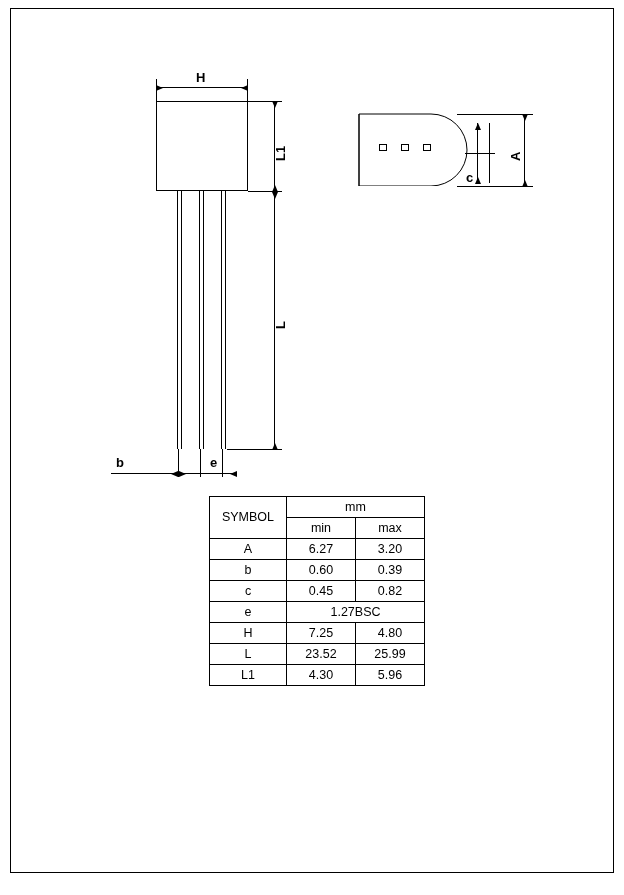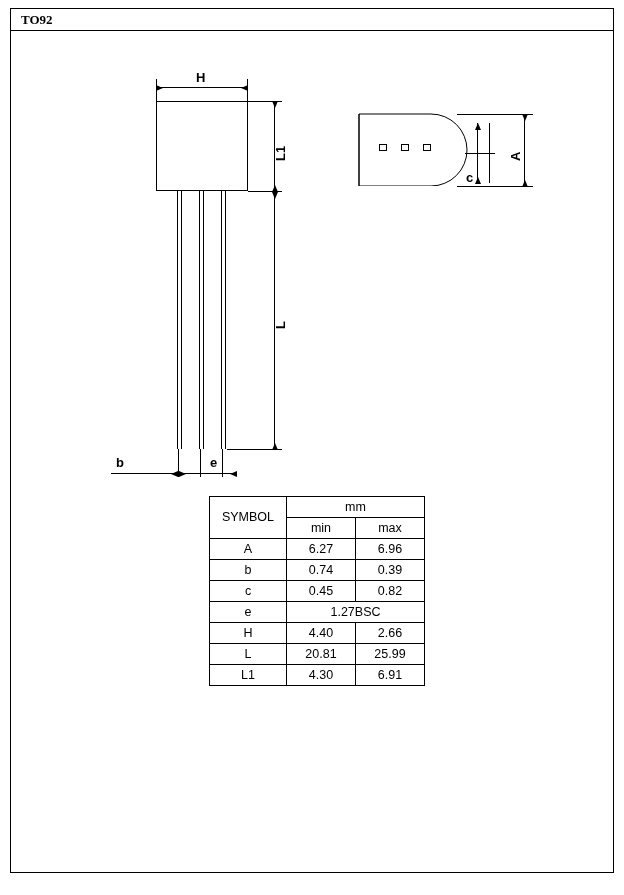--- a/index.html
+++ b/index.html
@@ -131,23 +131,20 @@
     height: 15px;
   }
   .col-sym { width: 76px; }
   .col-v   { width: 68px; }
 </style>
 </head>
 <body>
 
 <div class="page-frame">
 
-  <div class="title-bar">
-    <div class="title-text">TO92</div>
-  </div>
 
   <div class="drawing-area">
 
     <div class="ln" style="left:145px; top:48px; width:1px; height:24px;"></div>
     <div class="ln" style="left:236px; top:48px; width:1px; height:24px;"></div>
     <div class="ln" style="left:145px; top:56px; width:92px; height:1px;"></div>
     <div class="arrow right" style="left:145px; top:53.5px;"></div>
     <div class="arrow left" style="left:230px; top:53.5px;"></div>
     <div class="lbl" style="left:185px; top:40px; font-weight:bold;">H</div>
 
@@ -215,48 +212,48 @@
         <td class="col-v" colspan="2">mm</td>
       </tr>
       <tr>
         <td class="col-v">min</td>
         <td class="col-v">max</td>
       </tr>
 
       <tr>
         <td>A</td>
         <td>6.27</td>
-        <td>6.96</td>
+        <td>3.20</td>
       </tr>
       <tr>
         <td>b</td>
-        <td>0.74</td>
+        <td>0.60</td>
         <td>0.39</td>
       </tr>
       <tr>
         <td>c</td>
         <td>0.45</td>
         <td>0.82</td>
       </tr>
       <tr>
         <td>e</td>
         <td colspan="2">1.27BSC</td>
       </tr>
       <tr>
         <td>H</td>
-        <td>4.40</td>
-        <td>2.66</td>
+        <td>7.25</td>
+        <td>4.80</td>
       </tr>
       <tr>
         <td>L</td>
-        <td>20.81</td>
+        <td>23.52</td>
         <td>25.99</td>
       </tr>
       <tr>
         <td>L1</td>
         <td>4.30</td>
-        <td>6.91</td>
+        <td>5.96</td>
       </tr>
     </tbody>
       </table>
 
   </div>
 </div>
 
 </body></html>

